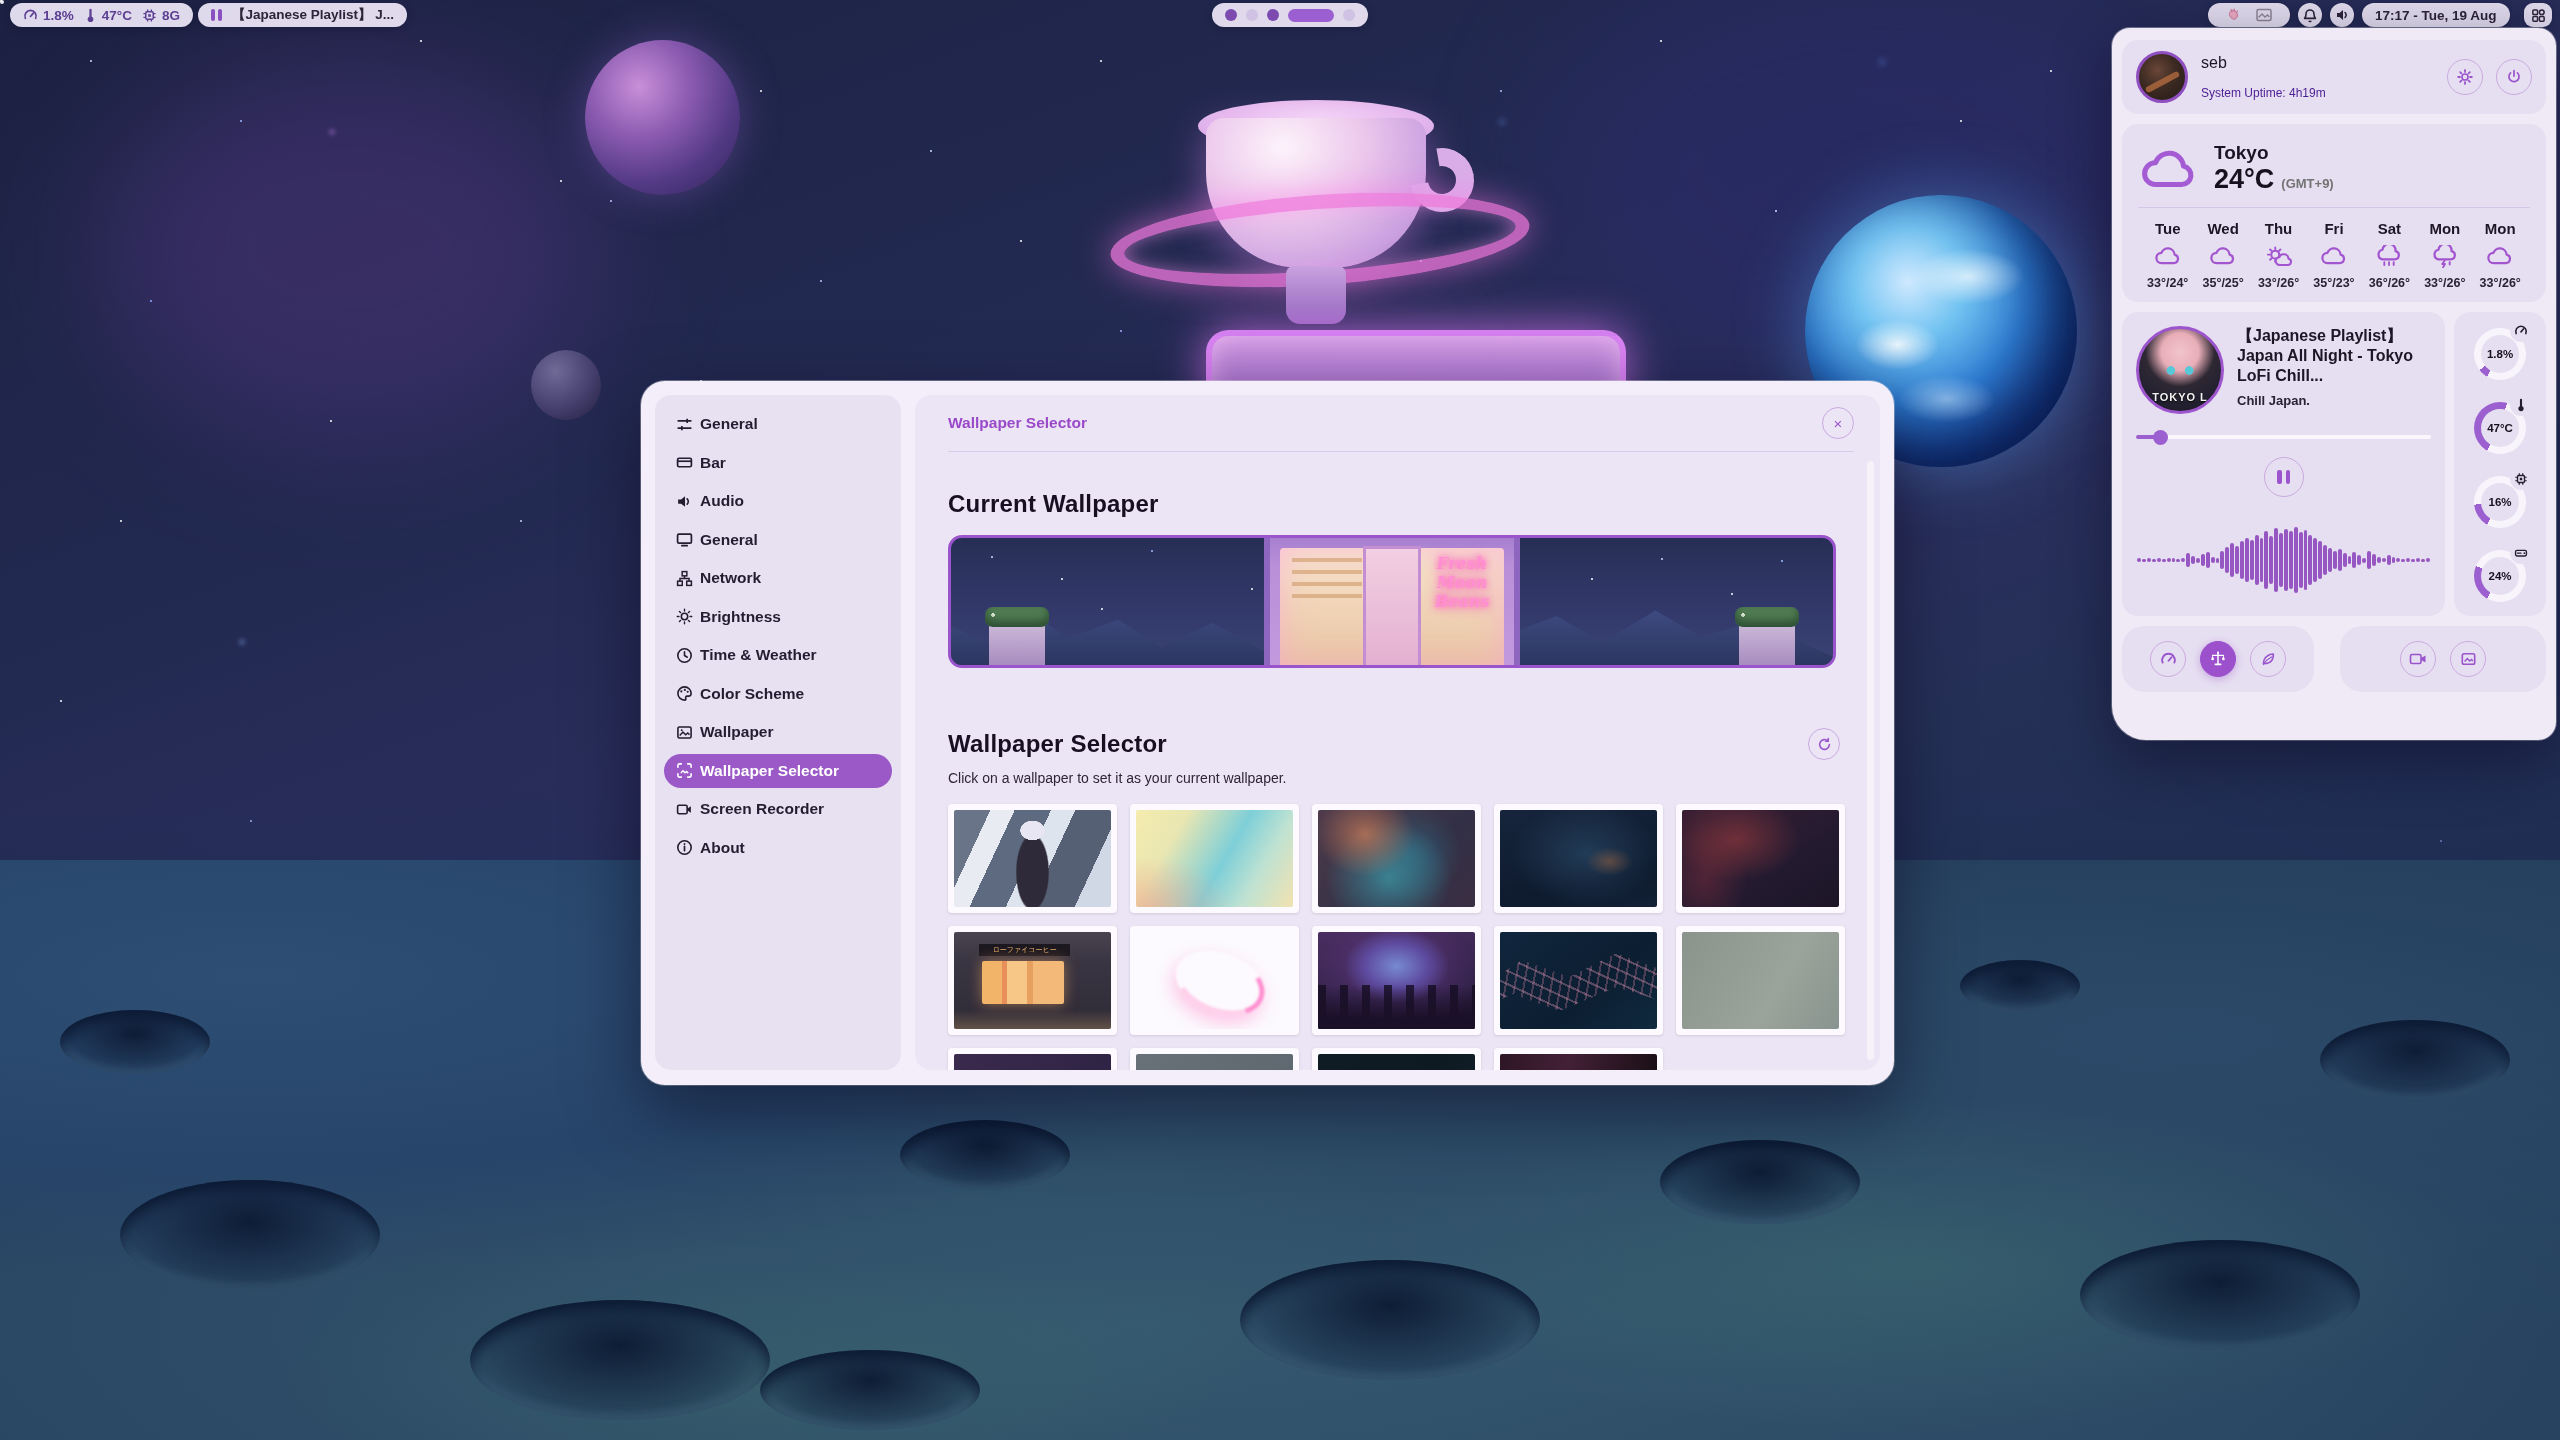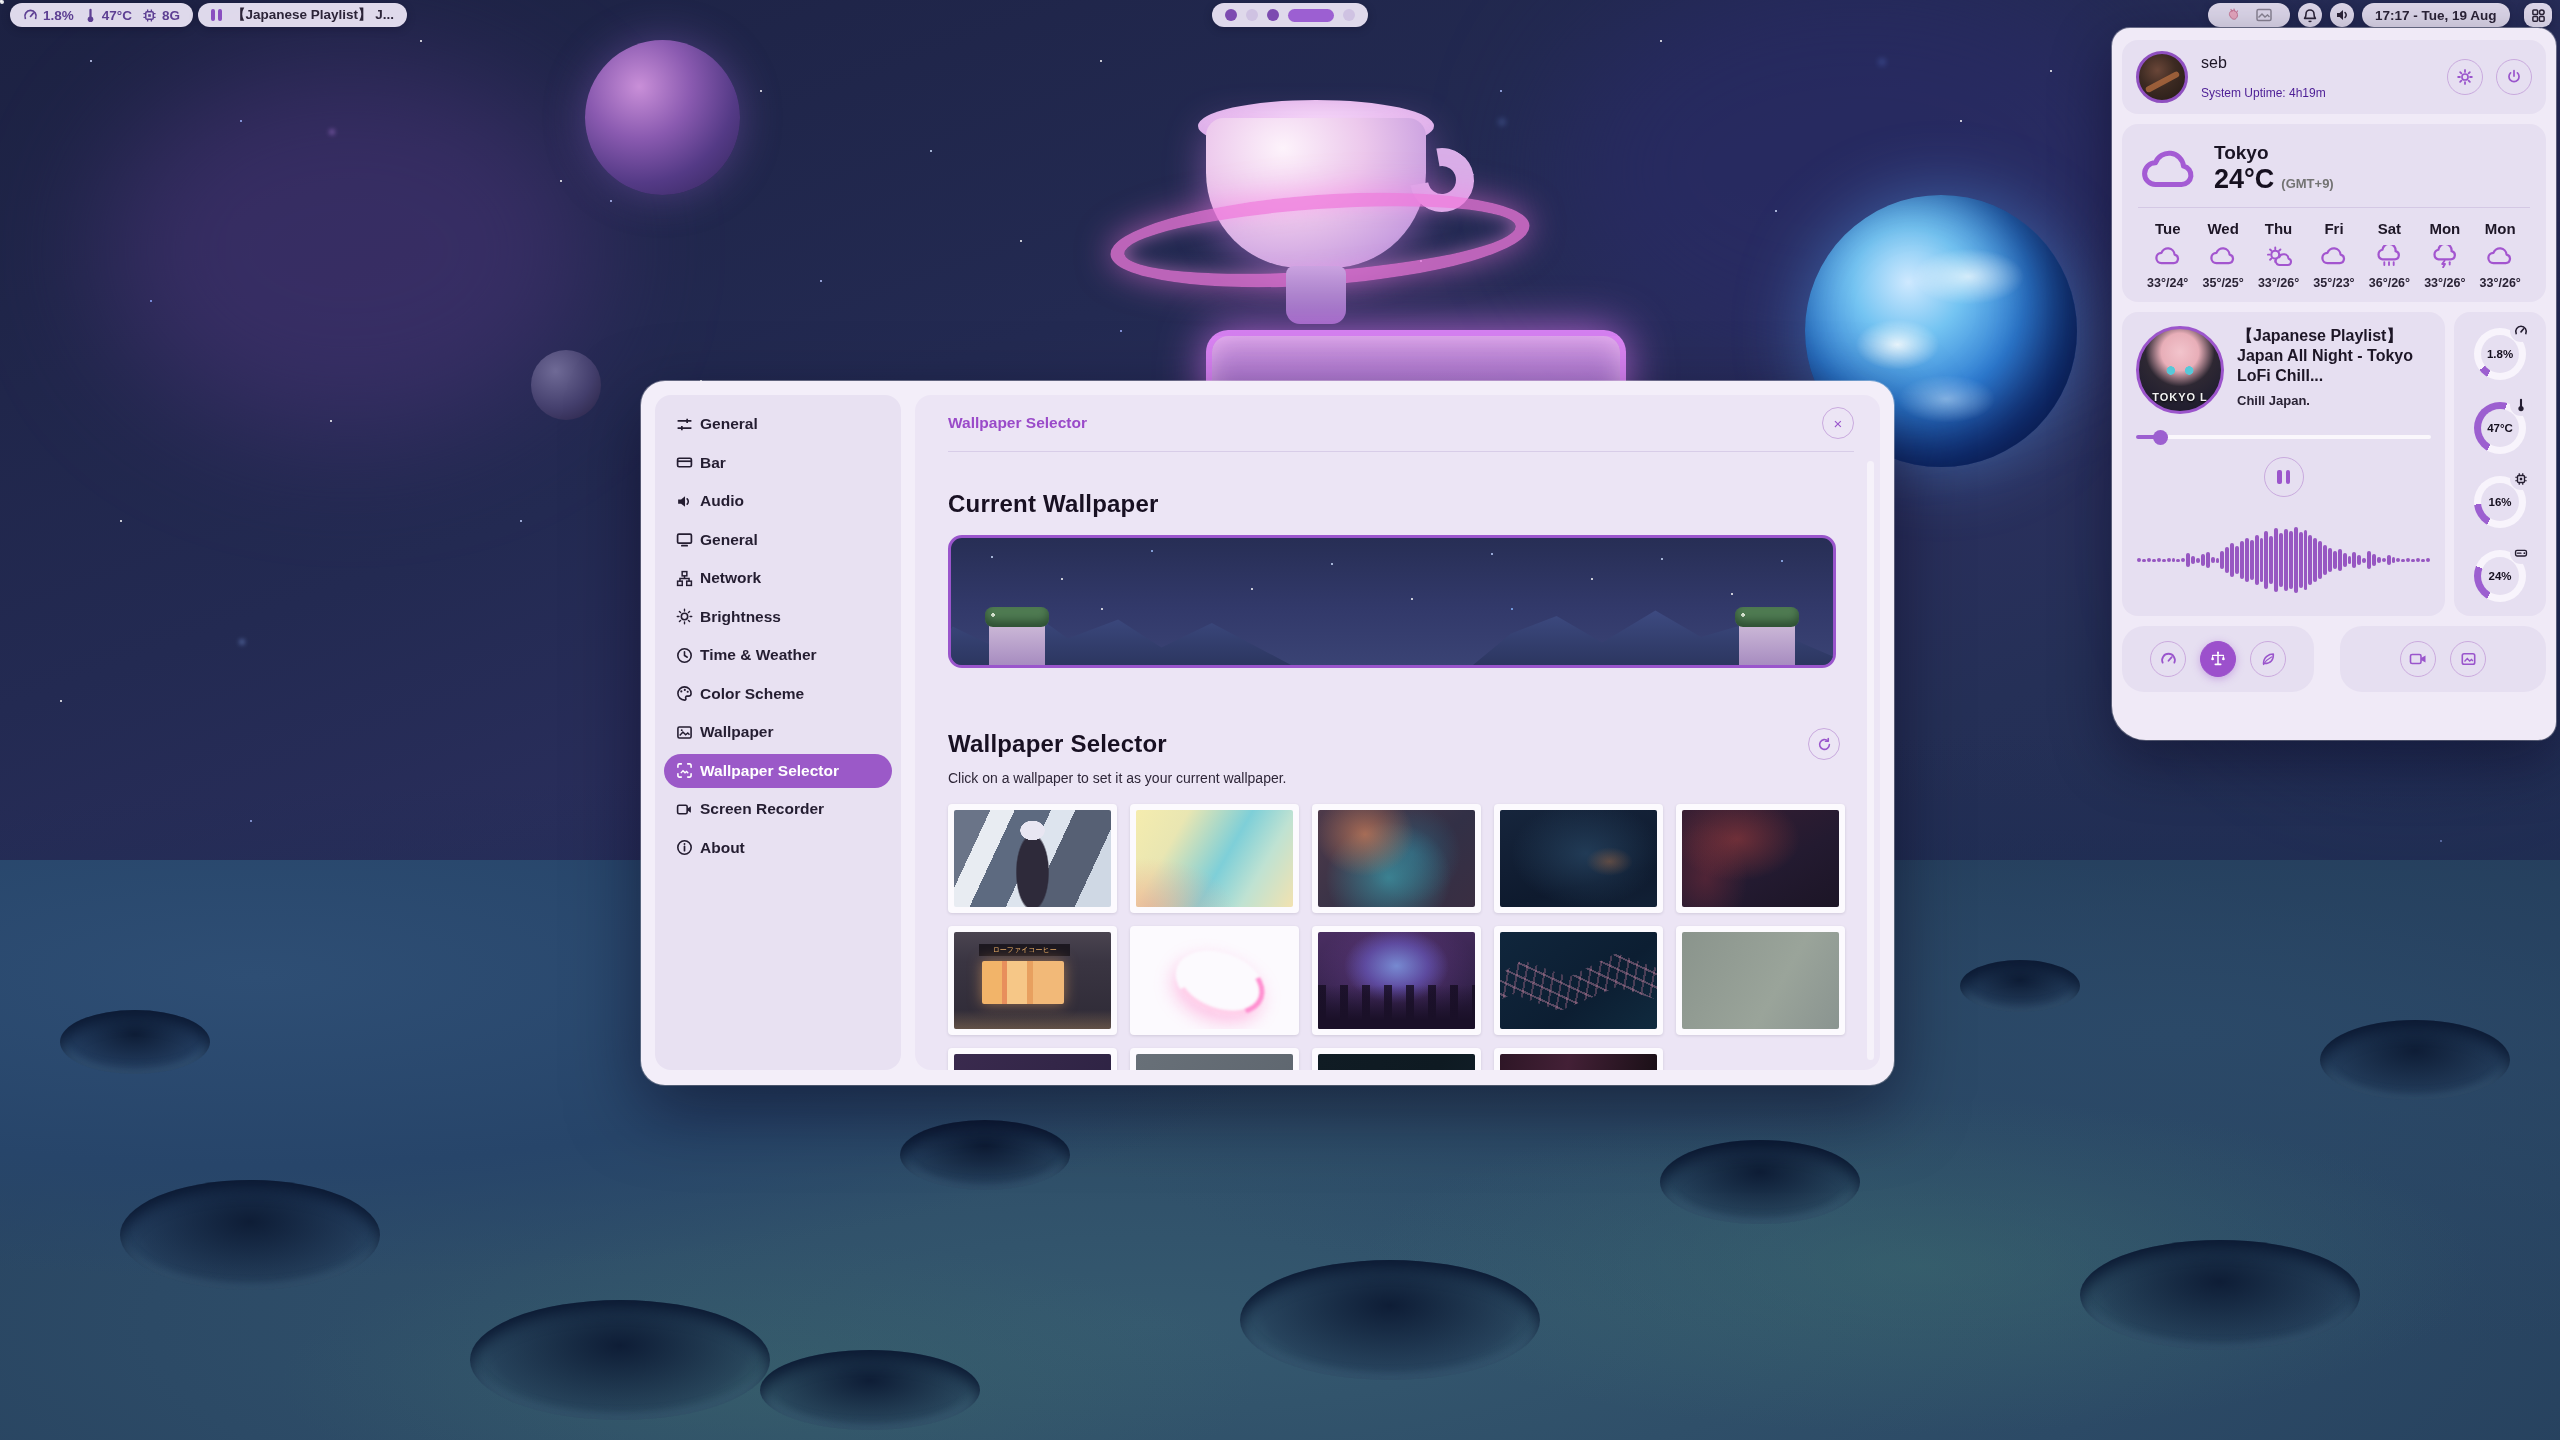--- a/index.html
+++ b/index.html
@@ -447,20 +447,25 @@
           </div>
       </div>
       <div id="main-divider"></div>
 
       <div id="main-scroll">
         <div class="h-section" id="current-heading">Current Wallpaper</div>
         <div id="preview">
           <div class="pv-stars"></div>
           <div class="pv-mountain" id="pvm1"></div>
           <div class="pv-mountain" id="pvm2"></div>
+          <div id="pv-cafe">
+            <div id="pv-cafe-inner"></div>
+            <div id="pv-door"></div>
+            <div id="pv-neon">Fresh Moon Beans</div>
+          </div>
           <div class="pv-planter" id="pvp1"></div>
           <div class="pv-planter" id="pvp2"></div>
         </div>
 
         <div id="selector-row">
           <div class="h-section">Wallpaper Selector</div>
           <div class="round-btn">
             <svg width="15" height="15" viewBox="0 0 16 16">
                 <path d="M13.2 8a5.2 5.2 0 1 1-1.6-3.8" fill="none" stroke="#9a55cc" stroke-width="1.7" stroke-linecap="round"></path>
                 <path d="M12 1.6v3h-3" fill="none" stroke="#9a55cc" stroke-width="1.7" stroke-linecap="round" stroke-linejoin="round"></path>

